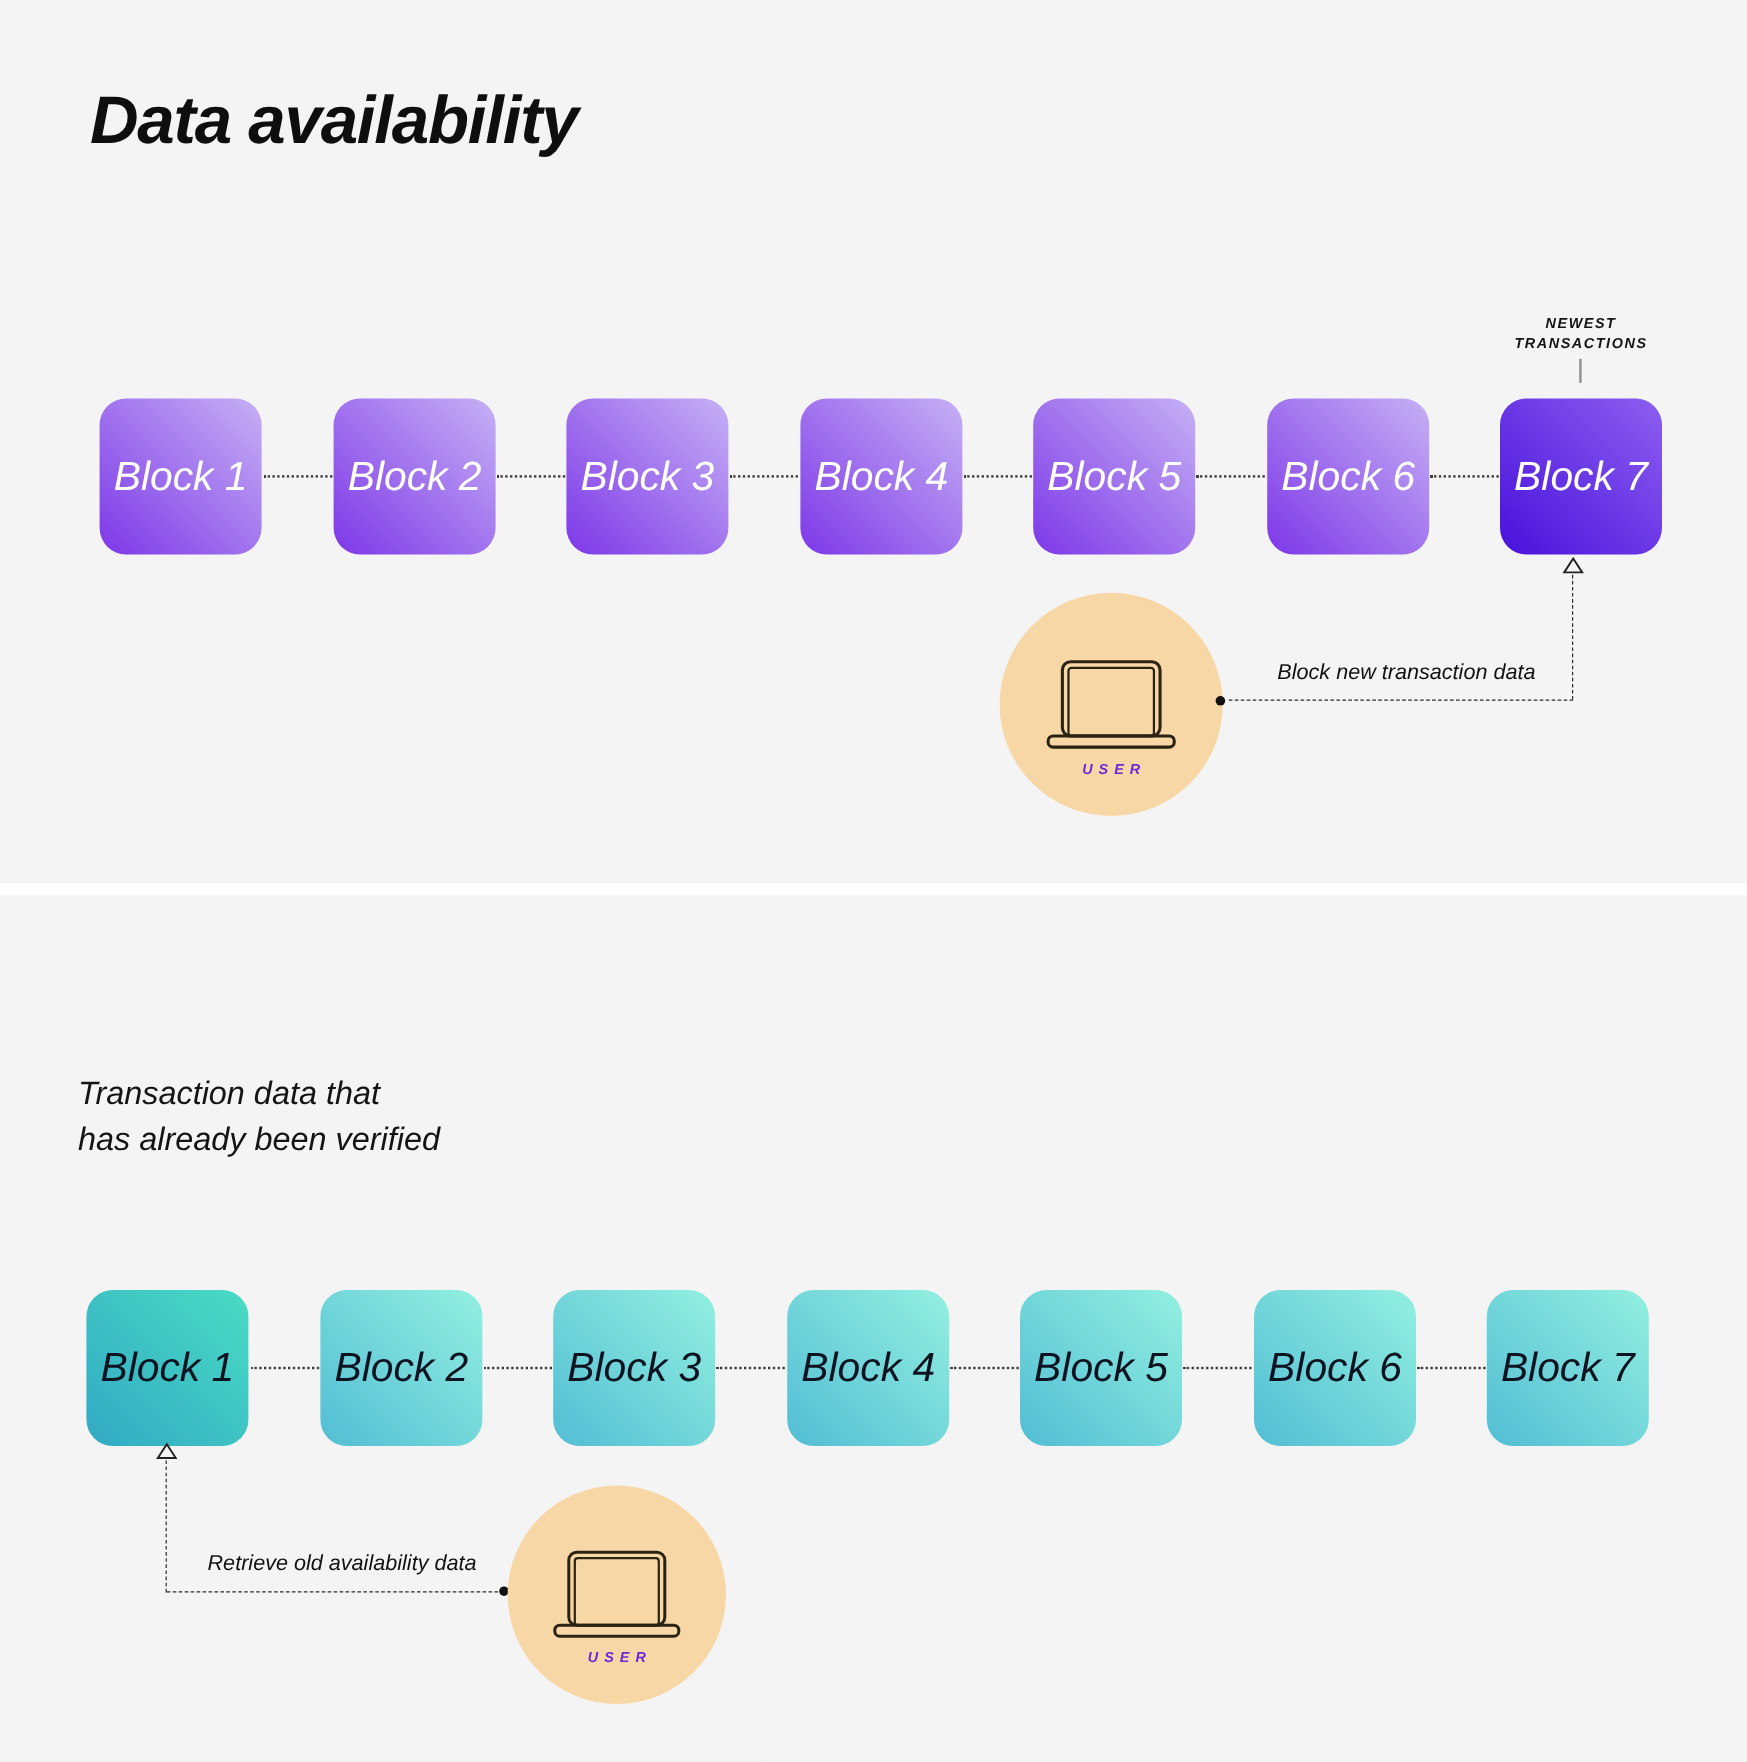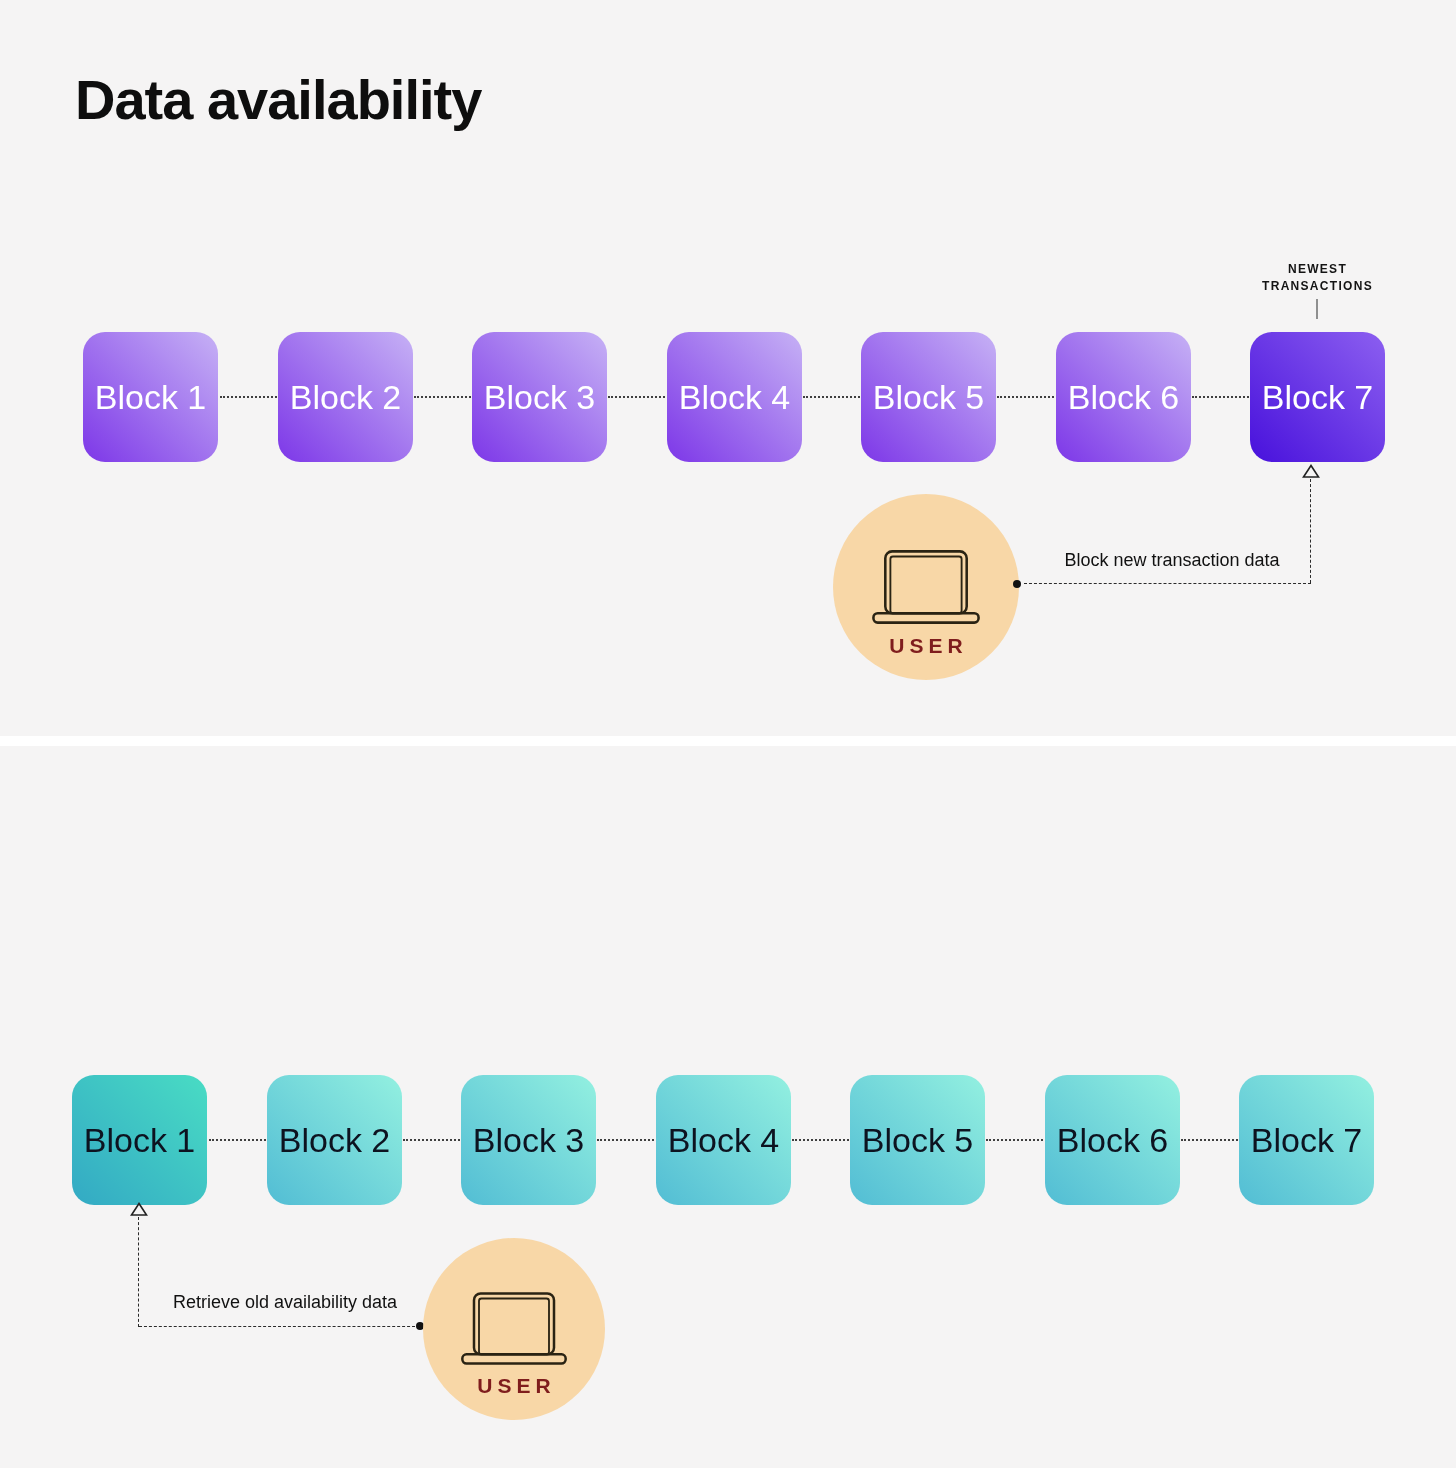--- a/index.html
+++ b/index.html
@@ -1,37 +1,37 @@
 <!DOCTYPE html>
 <html><head>
 <meta charset="utf-8">
 <style>
   html,body{margin:0;padding:0;}
   body{font-family:"Liberation Sans","DejaVu Sans",sans-serif;background:#e9e9e9;}
-  .page{position:relative;width:1456px;height:1468px;background:#F5F4F4;overflow:hidden;}
+  .page{position:relative;width:1456px;height:1468px;background:#F5F4F4;overflow:hidden;font-style:italic;}
   .divider{position:absolute;left:0;top:736px;width:1456px;height:10px;background:#FFFFFF;}
   .title{position:absolute;margin:0;font-size:56px;font-weight:700;letter-spacing:-1px;color:#0E0E0E;line-height:1.2;}
   .subtitle{position:absolute;margin:0;font-size:27px;font-weight:400;color:#141414;line-height:38px;}
   .block{position:absolute;width:135px;height:130px;border-radius:22px;display:flex;align-items:center;justify-content:center;font-size:34px;font-weight:500;top:332px;}
   .block.purple{background:linear-gradient(225deg,#C6B1F5 0%,#7D37E8 100%);color:#FFFFFF;}
   .block.purple-dark{background:linear-gradient(225deg,#8C5FF0 0%,#4811DC 100%);color:#FFFFFF;}
   .block.teal{background:linear-gradient(225deg,#93F0E0 0%,#52BDD4 100%);color:#0D1320;top:1075px;}
   .block.teal-dark{background:linear-gradient(225deg,#49DCC4 0%,#33A9C4 100%);color:#0D1320;top:1075px;}
   .link{position:absolute;width:57px;height:0;border-top:2.5px dotted #3F3F3F;}
   .r1{top:396px;} .r2{top:1139px;}
   .dash-h{position:absolute;height:0;border-top:1.8px dashed #2B2B2B;}
   .dash-v{position:absolute;width:0;border-left:1.8px dashed #2B2B2B;}
   .enddot{position:absolute;width:8px;height:8px;border-radius:50%;background:#111;}
   .newest{position:absolute;left:1235px;top:261px;width:165px;text-align:center;font-size:12px;font-weight:700;letter-spacing:1.3px;color:#141414;line-height:1.45;}
   .newest span{display:block;}
   .newest-line{position:absolute;left:1316px;top:299px;width:1.5px;height:20px;background:#8F8F8F;}
   .annot{position:absolute;font-size:18px;color:#111111;text-align:center;line-height:1.3;}
   .user-circle{position:absolute;border-radius:50%;background:#F8D7A7;}
   .user-circle svg{position:absolute;}
-  .user-label{position:absolute;left:0;right:0;text-align:center;font-size:21px;font-weight:700;letter-spacing:5px;color:#7f1d1d;text-indent:5px;}
+  .user-label{position:absolute;left:0;right:0;text-align:center;font-size:12px;font-weight:700;letter-spacing:5px;color:#6d28d9;text-indent:5px;}
   .arrowhead{position:absolute;}
 </style>
 </head>
 <body>
 
 <div class="page">
 
   <h1 class="title" style="left:75px;top:66px;">Data availability</h1>
 
   <div class="newest">
@@ -67,20 +67,24 @@
   <div class="enddot" style="left:1013px;top:580px;"></div>
   <div class="dash-h" style="left:1024px;top:583px;width:287px;"></div>
   <div class="dash-v" style="left:1310px;top:479px;height:104px;"></div>
   <svg class="arrowhead" style="left:1302px;top:464px;" viewBox="0 0 18 15" width="18" height="15">
     <path d="M9 1.5 L16.5 13 H1.5 Z" fill="none" stroke="#222" stroke-width="1.6"></path>
   </svg>
   <div class="annot" style="left:1032px;top:549px;width:280px;">Block new transaction data</div>
 
   <div class="divider"></div>
 
+  <div class="subtitle" style="left:65px;top:892px;">
+    <div>Transaction data that</div>
+    <div>has already been verified</div>
+  </div>
 
   <div class="block teal-dark" style="left:72px;">Block 1</div>
   <div class="block teal" style="left:267px;">Block 2</div>
   <div class="block teal" style="left:461px;">Block 3</div>
   <div class="block teal" style="left:656px;">Block 4</div>
   <div class="block teal" style="left:850px;">Block 5</div>
   <div class="block teal" style="left:1045px;">Block 6</div>
   <div class="block teal" style="left:1239px;">Block 7</div>
 
   <div class="link r2" style="left:209px;"></div>

